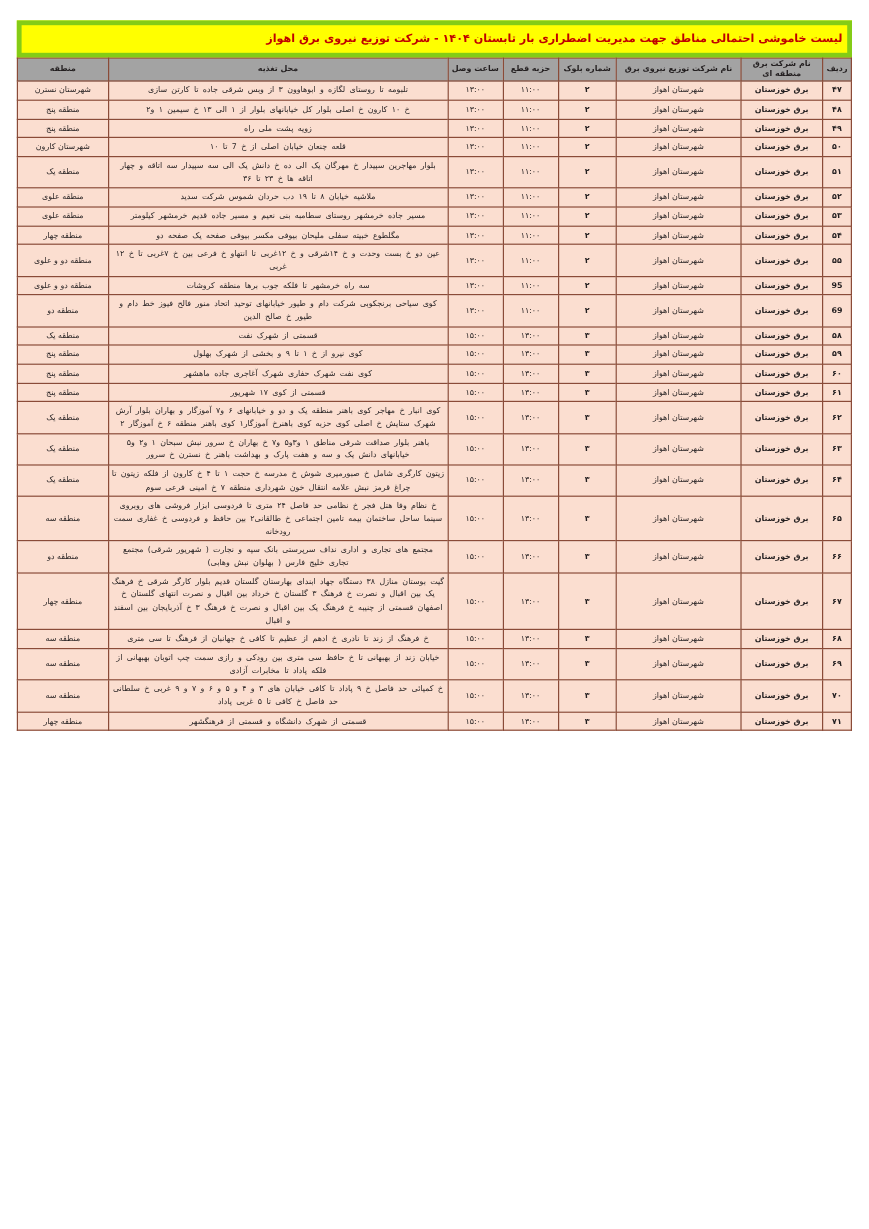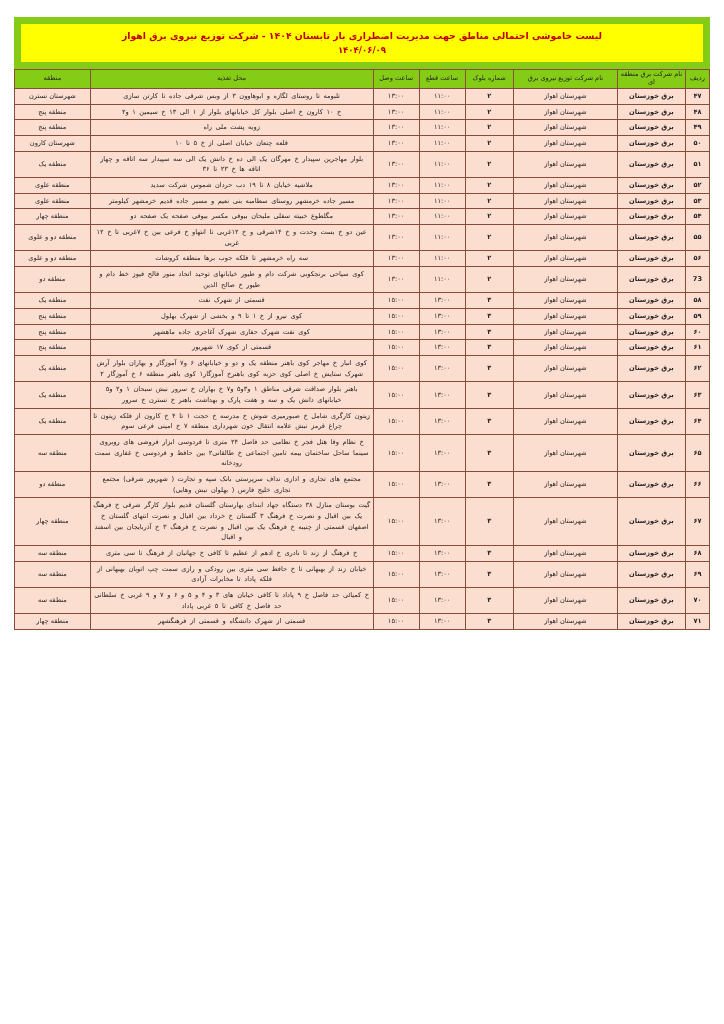--- a/index.html
+++ b/index.html
@@ -26,22 +26,21 @@
   .sheet {
     position: absolute;
     right: 14px;
     left: 14px;
     top: 17px;
   }
 
   
   .title-banner {
     background: #ffff00;
-    border: 7px solid #84cc16;
-    text-align: center;
+    border: 4px solid #84cc16;
     padding: 5px 4px 4px 4px;
     box-sizing: border-box;
   }
   .title-line {
     font-size: 9.3px;
     font-weight: bold;
     color: #c00000;
     line-height: 1.55;
     letter-spacing: 0px;
     white-space: nowrap;
@@ -63,24 +62,24 @@
     direction: rtl;
   }
   table.outage th,
   table.outage td {
     border: 1px solid #8a4b38;
     padding: 2px 2px;
     vertical-align: middle;
     box-sizing: border-box;
   }
   table.outage thead th {
-    background: #84cc16;
+    background: #a3a3a3;
     color: #231f20;
     font-size: 6.6px;
-    font-weight: normal;
+    font-weight: bold;
     text-align: center;
     height: 18px;
     line-height: 1.2;
     padding: 1px 1px;
   }
   table.outage tbody td {
     background: #fbded0;
     font-size: 6.6px;
     line-height: 1.62;
     text-align: center;
@@ -115,31 +114,30 @@
   }
 </style>
 </head>
 <body>
 
 <div class="page">
   <div class="sheet">
 
     <div class="title-banner">
       <div class="title-line">لیست خاموشی احتمالی مناطق جهت مدیریت اضطراری بار تابستان ۱۴۰۴ - شرکت توزیع نیروی برق اهواز</div>
-      <div class="title-date">۱۴۰۴/۰۶/۰۹</div>
     </div>
 
     <table class="outage">
       <thead>
         <tr>
           <th class="h-rank">ردیف</th>
           <th class="h-regional">نام شرکت برق منطقه ای</th>
           <th class="h-distrib">نام شرکت توزیع نیروی برق</th>
           <th class="h-block">شماره بلوک</th>
-          <th class="h-off">ساعت قطع</th>
+          <th class="h-off">حزبه قطع</th>
           <th class="h-on">ساعت وصل</th>
           <th class="h-feed">محل تغذیه</th>
           <th class="h-area">منطقه</th>
         </tr>
       </thead>
       <tbody id="outage-body">
           <tr>
             <td class="c-rank"><span class="num">۴۷</span></td>
             <td class="c-regional">برق خوزستان</td>
             <td class="c-distrib">شهرستان اهواز</td>
@@ -176,21 +174,21 @@
             <td class="c-area">منطقه پنج</td>
           </tr>
           <tr>
             <td class="c-rank"><span class="num">۵۰</span></td>
             <td class="c-regional">برق خوزستان</td>
             <td class="c-distrib">شهرستان اهواز</td>
             <td class="c-block"><span class="num">۲</span></td>
             <td class="c-off"><span class="num">۱۱:۰۰</span></td>
             <td class="c-on"><span class="num">۱۳:۰۰</span></td>
             <td class="c-feed">
-              <span class="feed-text">قلعه چنعان خیابان اصلی از خ ۵ تا ۱۰</span>
+              <span class="feed-text">قلعه چنعان خیابان اصلی از خ 7 تا ۱۰</span>
             </td>
             <td class="c-area">شهرستان کارون</td>
           </tr>
           <tr>
             <td class="c-rank"><span class="num">۵۱</span></td>
             <td class="c-regional">برق خوزستان</td>
             <td class="c-distrib">شهرستان اهواز</td>
             <td class="c-block"><span class="num">۲</span></td>
             <td class="c-off"><span class="num">۱۱:۰۰</span></td>
             <td class="c-on"><span class="num">۱۳:۰۰</span></td>
@@ -241,33 +239,33 @@
             <td class="c-distrib">شهرستان اهواز</td>
             <td class="c-block"><span class="num">۲</span></td>
             <td class="c-off"><span class="num">۱۱:۰۰</span></td>
             <td class="c-on"><span class="num">۱۳:۰۰</span></td>
             <td class="c-feed">
               <span class="feed-text">عین دو خ بست وحدت و خ ۱۴شرقی و خ ۱۲غربی تا انتهاو خ فرعی بین خ ۷غربی تا خ ۱۲ غربی</span>
             </td>
             <td class="c-area">منطقه دو و علوی</td>
           </tr>
           <tr>
-            <td class="c-rank"><span class="num">۵۶</span></td>
+            <td class="c-rank"><span class="num">95</span></td>
             <td class="c-regional">برق خوزستان</td>
             <td class="c-distrib">شهرستان اهواز</td>
             <td class="c-block"><span class="num">۲</span></td>
             <td class="c-off"><span class="num">۱۱:۰۰</span></td>
             <td class="c-on"><span class="num">۱۳:۰۰</span></td>
             <td class="c-feed">
               <span class="feed-text">سه راه خرمشهر تا فلکه جوب برها    منطقه کروشات</span>
             </td>
             <td class="c-area">منطقه دو و علوی</td>
           </tr>
           <tr>
-            <td class="c-rank"><span class="num">73</span></td>
+            <td class="c-rank"><span class="num">69</span></td>
             <td class="c-regional">برق خوزستان</td>
             <td class="c-distrib">شهرستان اهواز</td>
             <td class="c-block"><span class="num">۲</span></td>
             <td class="c-off"><span class="num">۱۱:۰۰</span></td>
             <td class="c-on"><span class="num">۱۳:۰۰</span></td>
             <td class="c-feed">
               <span class="feed-text">کوی سیاحی برنجکوبی   شرکت دام و طیور  خیابانهای توحید  اتحاد  منور  فالح  فیوز خط دام و طیور  خ صالح الدین</span>
             </td>
             <td class="c-area">منطقه دو</td>
           </tr>

